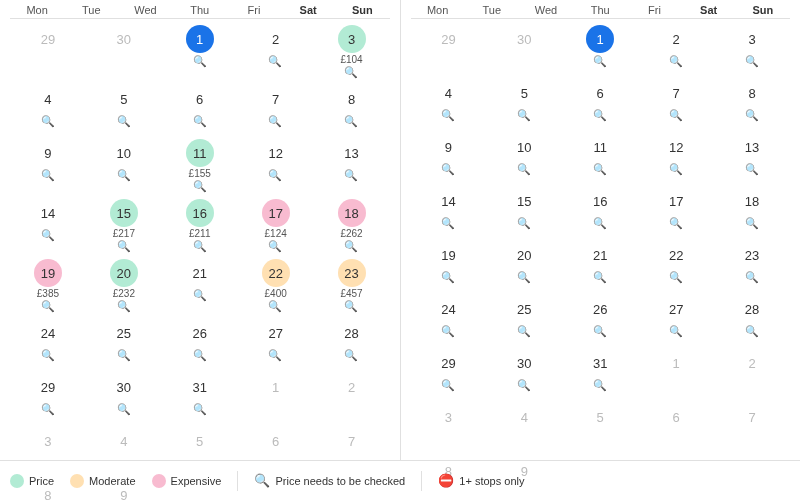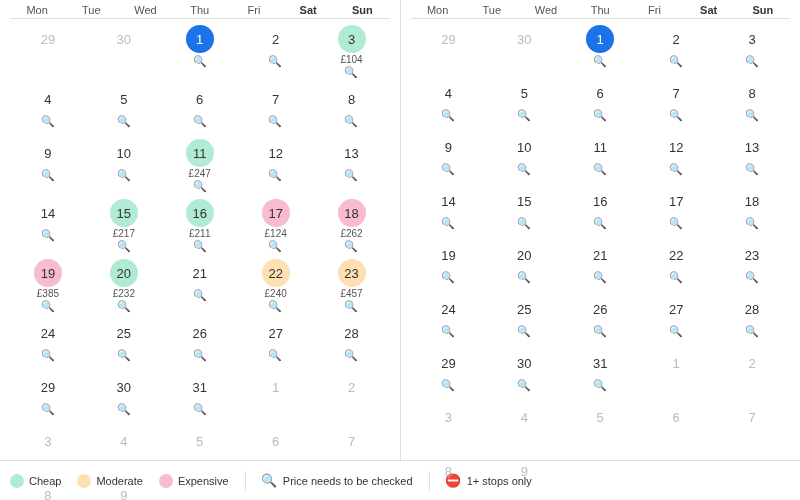--- a/index.html
+++ b/index.html
@@ -247,21 +247,21 @@
         <div class="day-cell">
           <div class="day-number-wrap">
             <span class="day-number current-month">10</span>
           </div>
           <div class="search-icon" style="font-size: 11px;">🔍</div>
         </div>
         <div class="day-cell">
           <div class="day-number-wrap cheap-circle">
             <span class="day-number current-month">11</span>
           </div>
-          <div class="price-text">£247</div>
+          <div class="price-text">£155</div>
           <div class="search-icon" style="font-size: 11px;">🔍</div>
         </div>
         <div class="day-cell">
           <div class="day-number-wrap">
             <span class="day-number current-month">12</span>
           </div>
           <div class="search-icon" style="font-size: 11px;">🔍</div>
         </div>
         <div class="day-cell">
           <div class="day-number-wrap">
@@ -320,21 +320,21 @@
         <div class="day-cell">
           <div class="day-number-wrap">
             <span class="day-number current-month">21</span>
           </div>
           <div class="search-icon" style="font-size: 11px;">🔍</div>
         </div>
         <div class="day-cell">
           <div class="day-number-wrap moderate-circle">
             <span class="day-number current-month">22</span>
           </div>
-          <div class="price-text">£240</div>
+          <div class="price-text">£400</div>
           <div class="search-icon" style="font-size: 11px;">🔍</div>
         </div>
         <div class="day-cell">
           <div class="day-number-wrap moderate-circle">
             <span class="day-number current-month">23</span>
           </div>
           <div class="price-text">£457</div>
           <div class="search-icon" style="font-size: 11px;">🔍</div>
         </div>
         <div class="day-cell">
@@ -685,21 +685,21 @@
             <span class="day-number other-month">9</span>
           </div>
         </div>
       </div>
     </div>
   </div>
 
 <div class="legend-bar">
   <div class="legend-item">
     <div class="legend-dot cheap"></div>
-    <span>Cheap</span>
+    <span>Price</span>
   </div>
   <div class="legend-item">
     <div class="legend-dot moderate"></div>
     <span>Moderate</span>
   </div>
   <div class="legend-item">
     <div class="legend-dot expensive"></div>
     <span>Expensive</span>
   </div>
   <div class="divider-v"></div>

